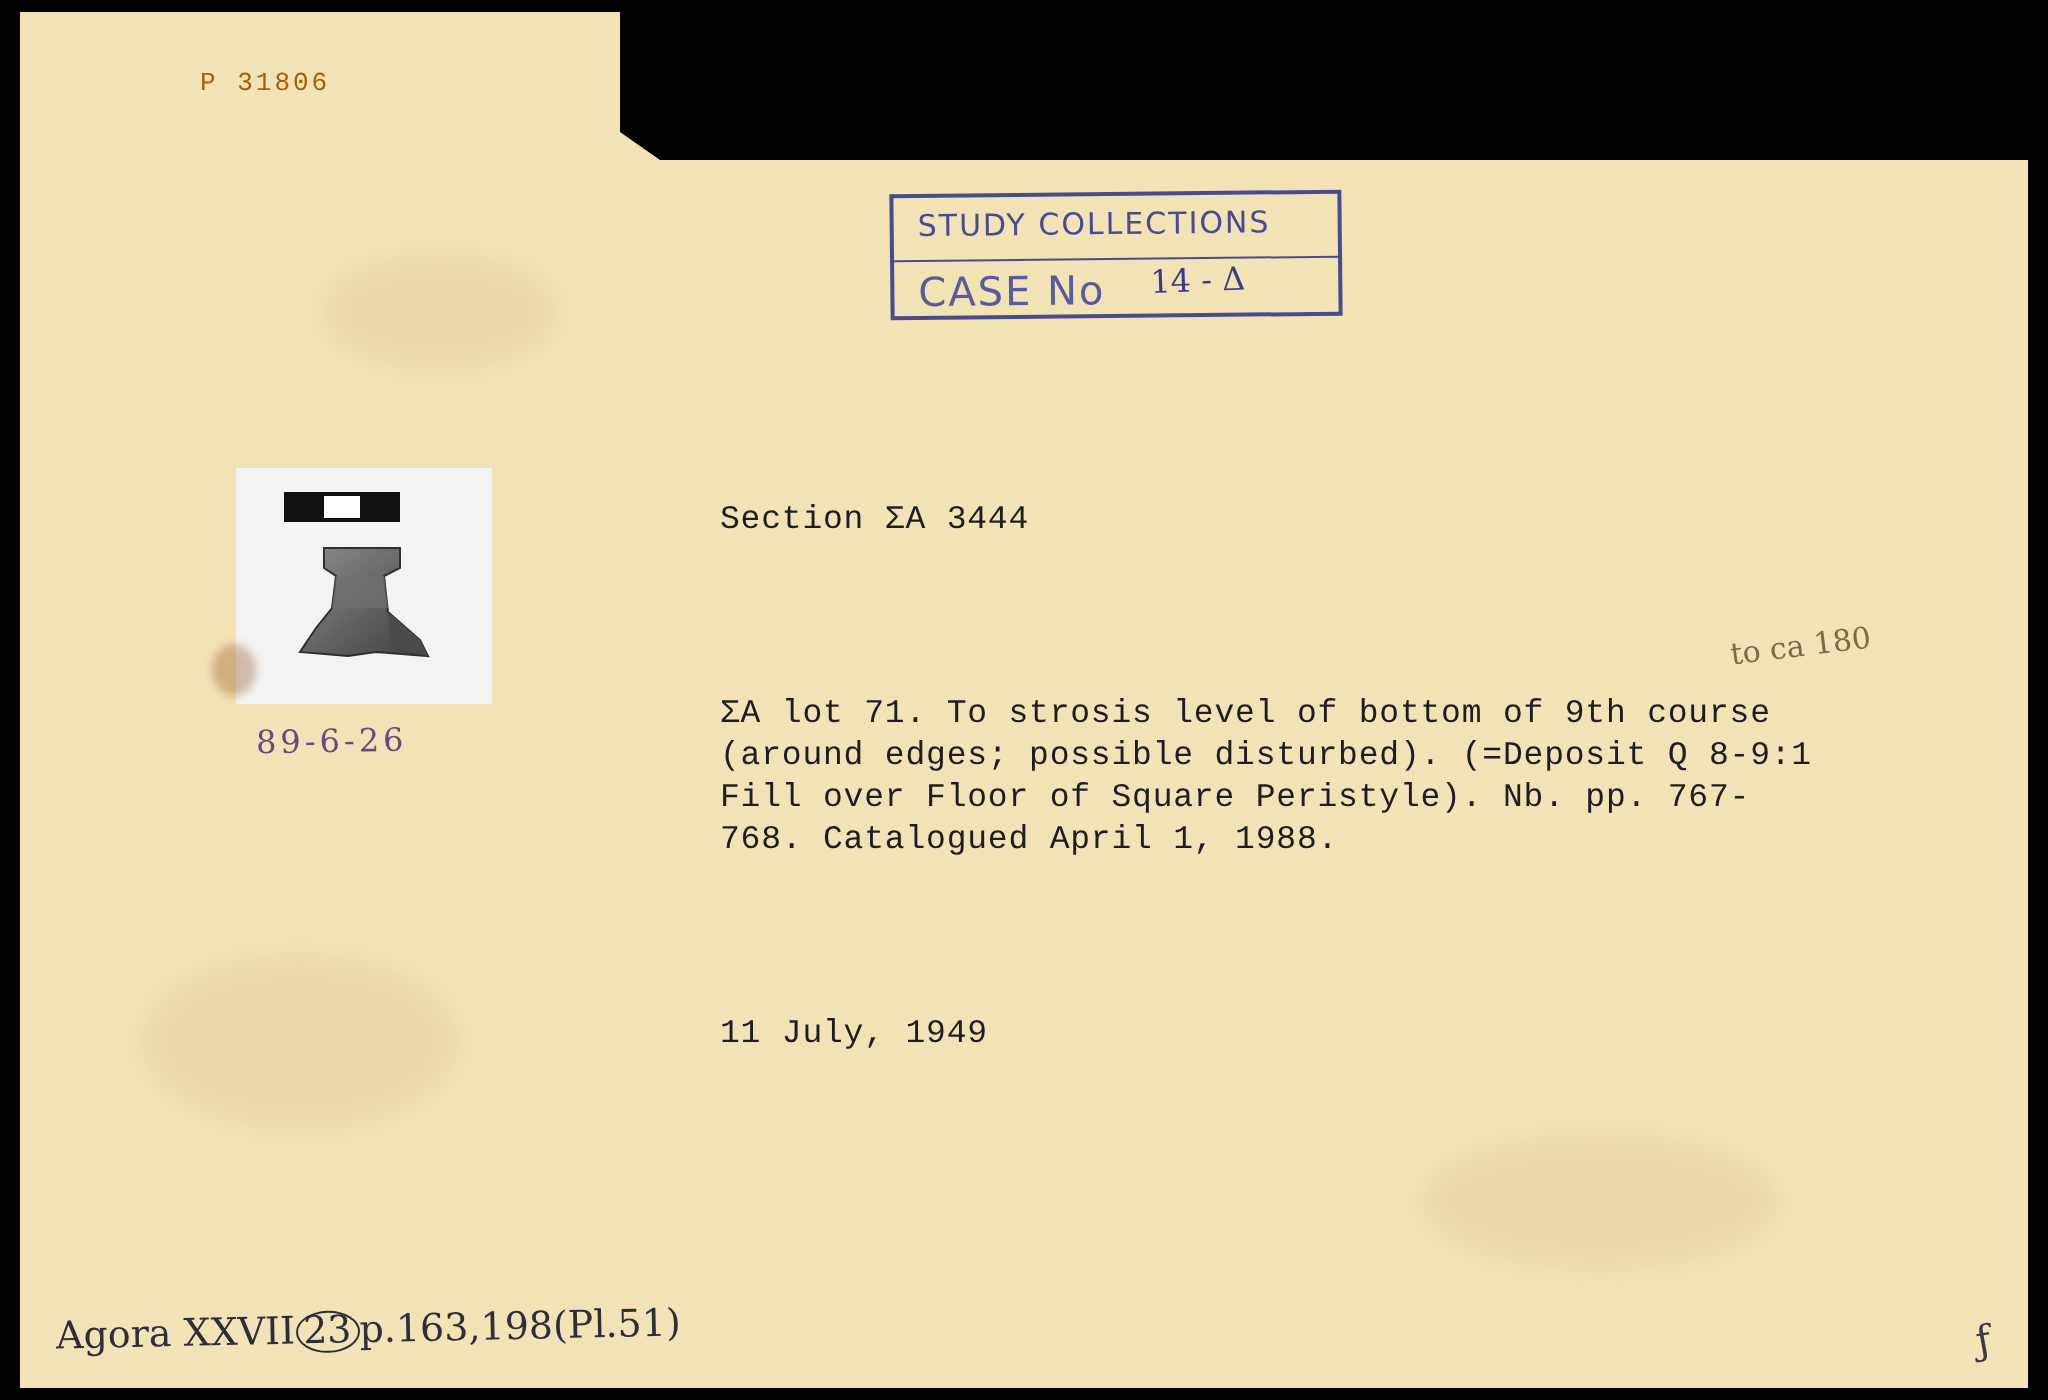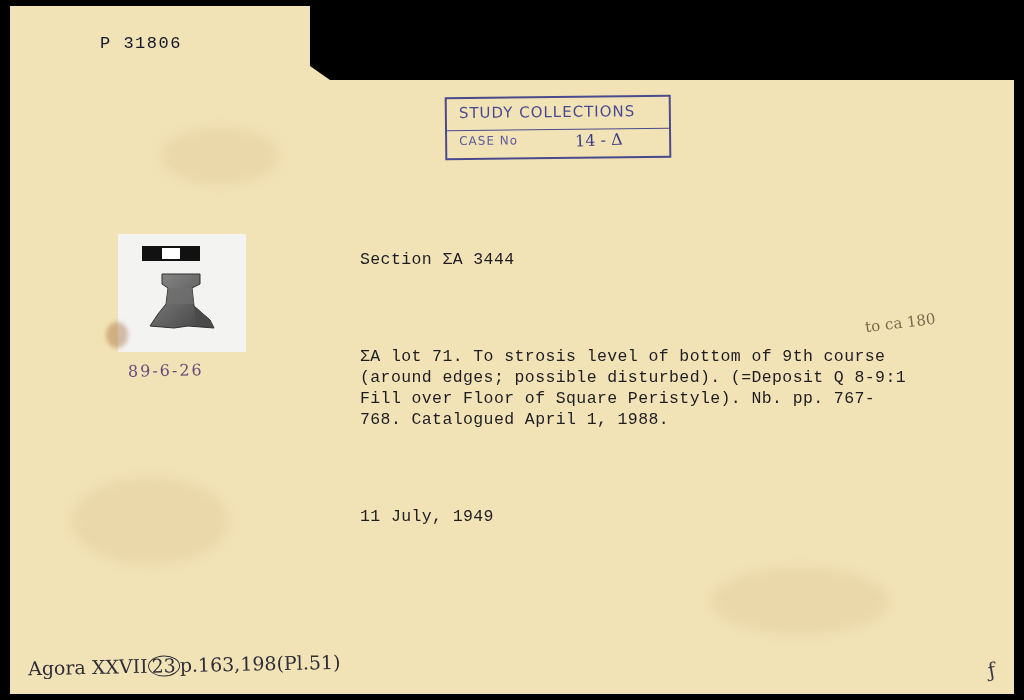--- a/index.html
+++ b/index.html
@@ -54,23 +54,23 @@
     background: rgba(170, 130, 70, 0.10);
     filter: blur(6px);
     pointer-events: none;
   }
 
   
   .accession {
     position: absolute;
     left: 90px;
     top: 28px;
-    font-size: 17px;
+    font-size: 13px;
     letter-spacing: 1.5px;
-    color: #0f172a;
+    color: #a16207;
     font-family: "Liberation Mono", monospace;
   }
 
   
   .stamp {
     position: absolute;
     left: 435px;
     top: 90px;
     width: 226px;
     height: 63px;
@@ -93,21 +93,21 @@
     font-family: "DejaVu Sans", sans-serif;
     font-size: 15px;
     letter-spacing: 1px;
     color: #4a4a92;
   }
   .stamp-case {
     position: absolute;
     left: 12px;
     top: 35px;
     font-family: "DejaVu Sans", sans-serif;
-    font-size: 12px;
+    font-size: 20px;
     letter-spacing: 1px;
     color: #5b5b9c;
   }
   .stamp-case-number {
     position: absolute;
     left: 128px;
     top: 33px;
     font-family: "DejaVu Serif", serif;
     font-size: 16px;
     color: #3c3c86;

